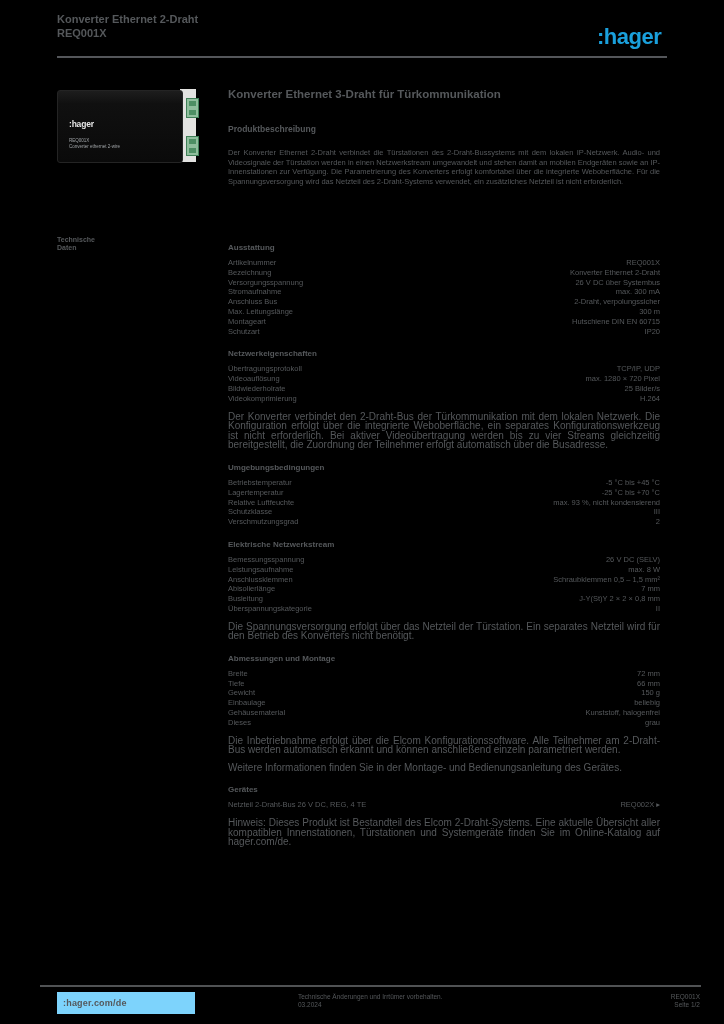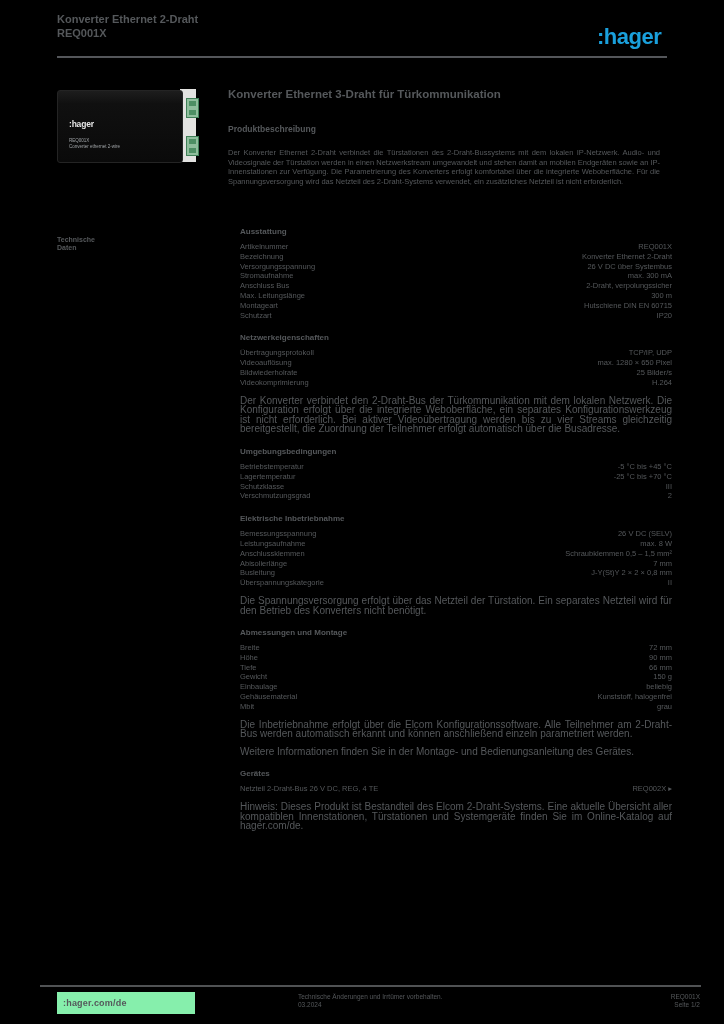--- a/index.html
+++ b/index.html
@@ -31,31 +31,31 @@
 
   
   .side-label{position:absolute;left:57px;top:236px;font-size:7px;font-weight:bold;line-height:8px;color:#55585B;}
 
   
   .main-col{position:absolute;left:228px;top:88px;width:432px;}
   .main-heading{font-size:11.5px;font-weight:bold;margin:0;line-height:13px;color:#55585B;}
   .main-sub{font-size:8.5px;font-weight:bold;margin:23px 0 0 0;line-height:10px;}
   .main-desc{font-size:7.5px;line-height:9.6px;margin:14px 0 0 0;text-align:justify;}
 
-  #spec-sections{position:absolute;left:228px;top:214px;width:432px;margin-left:12px;}
+  #spec-sections{position:absolute;left:228px;top:230px;width:432px;}
   .spec-section{margin-top:12px;}
   .section-title{font-size:8px;font-weight:bold;margin:0 0 4px 0;line-height:12px;color:#55585B;}
   .spec-row{display:flex;justify-content:space-between;align-items:flex-start;font-size:7.5px;line-height:9.8px;}
   .spec-label{text-align:left;padding-right:12px;}
   .spec-value{text-align:right;white-space:nowrap;}
   .spec-note{font-size:10px;line-height:9.6px;margin:8px 0 0 0;text-align:justify;}
 
   
   .footer-rule{position:absolute;left:40px;top:985px;width:661px;height:2px;background:#505254;}
-  .footer-box{position:absolute;left:57px;top:992px;width:138px;height:22px;background:#86efac;
+  .footer-box{position:absolute;left:57px;top:992px;width:138px;height:22px;background:#7dd3fc;
     display:flex;align-items:center;box-sizing:border-box;padding-left:6px;}
   .footer-box span{color:#55585B;font-size:9px;font-weight:600;letter-spacing:0.2px;}
   .footer-center{position:absolute;left:298px;top:993px;width:210px;font-size:6.5px;line-height:8px;color:#55585B;}
   .footer-right{position:absolute;left:590px;top:993px;width:110px;text-align:right;font-size:6.5px;line-height:8px;color:#55585B;}
 </style>
 </head>
 <body>
 
 <div class="page">
 
@@ -131,21 +131,21 @@
         </div>
       </section>
       <section class="spec-section">
         <h3 class="section-title">Netzwerkeigenschaften</h3>
         <div class="spec-row">
           <span class="spec-label">Übertragungsprotokoll</span>
           <span class="spec-value">TCP/IP, UDP</span>
         </div>
         <div class="spec-row">
           <span class="spec-label">Videoauflösung</span>
-          <span class="spec-value">max. 1280 × 650 Pixel</span>
+          <span class="spec-value">max. 1280 × 720 Pixel</span>
         </div>
         <div class="spec-row">
           <span class="spec-label">Bildwiederholrate</span>
           <span class="spec-value">25 Bilder/s</span>
         </div>
         <div class="spec-row">
           <span class="spec-label">Videokomprimierung</span>
           <span class="spec-value">H.264</span>
         </div>
         <p class="spec-note">Der Konverter verbindet den 2-Draht-Bus der Türkommunikation mit dem lokalen Netzwerk. Die Konfiguration erfolgt über die integrierte Weboberfläche, ein separates Konfigurationswerkzeug ist nicht erforderlich. Bei aktiver Videoübertragung werden bis zu vier Streams gleichzeitig bereitgestellt, die Zuordnung der Teilnehmer erfolgt automatisch über die Busadresse.</p>
@@ -154,30 +154,34 @@
         <h3 class="section-title">Umgebungsbedingungen</h3>
         <div class="spec-row">
           <span class="spec-label">Betriebstemperatur</span>
           <span class="spec-value">-5 °C bis +45 °C</span>
         </div>
         <div class="spec-row">
           <span class="spec-label">Lagertemperatur</span>
           <span class="spec-value">-25 °C bis +70 °C</span>
         </div>
         <div class="spec-row">
+          <span class="spec-label">Relative Luftfeuchte</span>
+          <span class="spec-value">max. 93 %, nicht kondensierend</span>
+        </div>
+        <div class="spec-row">
           <span class="spec-label">Schutzklasse</span>
           <span class="spec-value">III</span>
         </div>
         <div class="spec-row">
           <span class="spec-label">Verschmutzungsgrad</span>
           <span class="spec-value">2</span>
         </div>
       </section>
       <section class="spec-section">
-        <h3 class="section-title">Elektrische Inbetriebnahme</h3>
+        <h3 class="section-title">Elektrische Netzwerkstream</h3>
         <div class="spec-row">
           <span class="spec-label">Bemessungsspannung</span>
           <span class="spec-value">26 V DC (SELV)</span>
         </div>
         <div class="spec-row">
           <span class="spec-label">Leistungsaufnahme</span>
           <span class="spec-value">max. 8 W</span>
         </div>
         <div class="spec-row">
           <span class="spec-label">Anschlussklemmen</span>
@@ -197,41 +201,37 @@
         </div>
         <p class="spec-note">Die Spannungsversorgung erfolgt über das Netzteil der Türstation. Ein separates Netzteil wird für den Betrieb des Konverters nicht benötigt.</p>
       </section>
       <section class="spec-section">
         <h3 class="section-title">Abmessungen und Montage</h3>
         <div class="spec-row">
           <span class="spec-label">Breite</span>
           <span class="spec-value">72 mm</span>
         </div>
         <div class="spec-row">
-          <span class="spec-label">Höhe</span>
-          <span class="spec-value">90 mm</span>
-        </div>
-        <div class="spec-row">
           <span class="spec-label">Tiefe</span>
           <span class="spec-value">66 mm</span>
         </div>
         <div class="spec-row">
           <span class="spec-label">Gewicht</span>
           <span class="spec-value">150 g</span>
         </div>
         <div class="spec-row">
           <span class="spec-label">Einbaulage</span>
           <span class="spec-value">beliebig</span>
         </div>
         <div class="spec-row">
           <span class="spec-label">Gehäusematerial</span>
           <span class="spec-value">Kunststoff, halogenfrei</span>
         </div>
         <div class="spec-row">
-          <span class="spec-label">Mbit</span>
+          <span class="spec-label">Dieses</span>
           <span class="spec-value">grau</span>
         </div>
         <p class="spec-note">Die Inbetriebnahme erfolgt über die Elcom Konfigurationssoftware. Alle Teilnehmer am 2-Draht-Bus werden automatisch erkannt und können anschließend einzeln parametriert werden.</p>
         <p class="spec-note">Weitere Informationen finden Sie in der Montage- und Bedienungsanleitung des Gerätes.</p>
       </section>
       <section class="spec-section">
         <h3 class="section-title">Gerätes</h3>
         <div class="spec-row">
           <span class="spec-label">Netzteil 2-Draht-Bus 26 V DC, REG, 4 TE</span>
           <span class="spec-value">REQ002X ▸</span>

